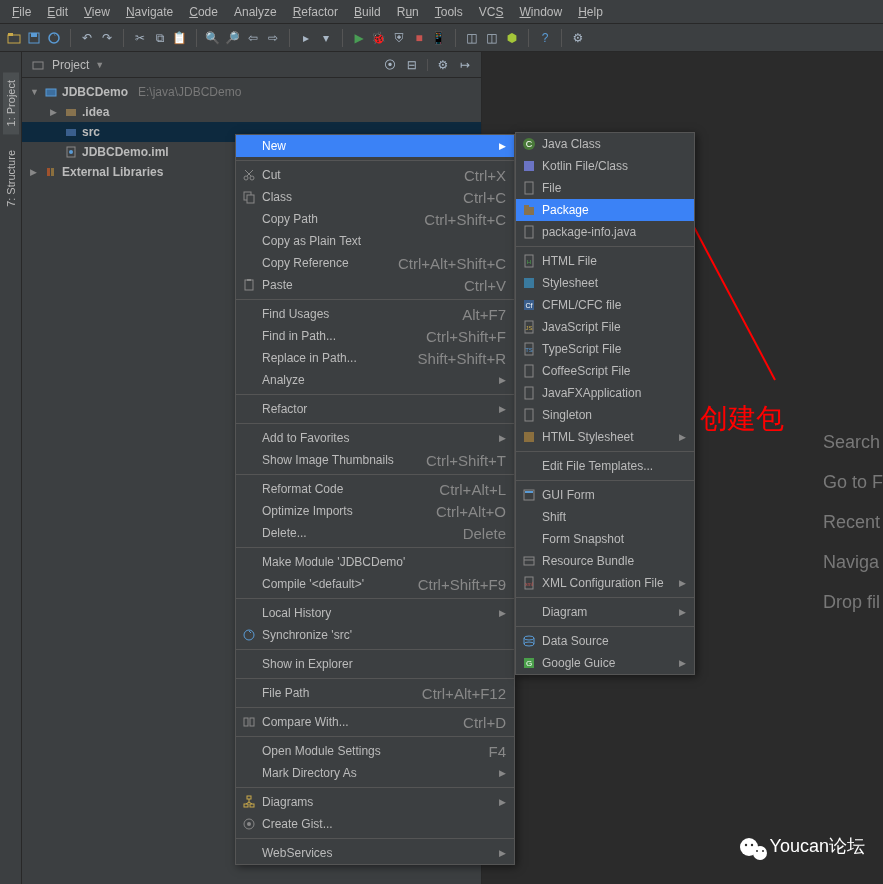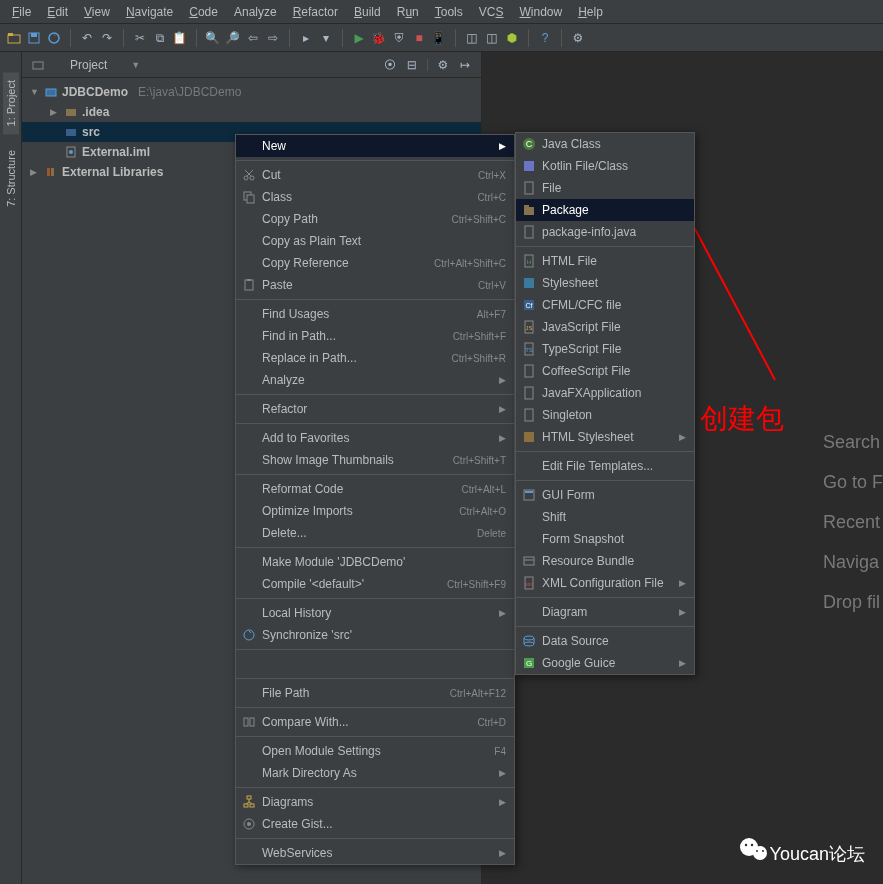--- a/index.html
+++ b/index.html
@@ -9,47 +9,47 @@
 .menubar-item u { text-decoration: underline; }
 .toolbar { background: #3c3f41; height: 28px; display: flex; align-items: center; padding: 0 6px; gap: 4px; border-bottom: 1px solid #282828; }
 .tb-icon { width: 16px; height: 16px; display: inline-flex; align-items: center; justify-content: center; color: #a9b7c6; cursor: pointer; }
 .tb-sep { width: 1px; height: 18px; background: #555; margin: 0 4px; }
 .main { display: flex; height: calc(100% - 52px); }
 .leftbar { width: 22px; background: #3c3f41; border-right: 1px solid #282828; display: flex; flex-direction: column; align-items: center; padding-top: 20px; gap: 8px; }
 .leftbar-tab { writing-mode: vertical-rl; transform: rotate(180deg); font-size: 11px; color: #bbbbbb; padding: 8px 2px; cursor: pointer; }
 .leftbar-tab.active { background: #4b4f51; }
 .project-panel { width: 460px; background: #3c3f41; border-right: 1px solid #282828; display: flex; flex-direction: column; }
 .panel-header { height: 26px; display: flex; align-items: center; padding: 0 8px; border-bottom: 1px solid #282828; background: #3c3f41; justify-content: space-between; }
-.panel-title { display: flex; align-items: center; gap: 24px; }
+.panel-title { display: flex; align-items: center; gap: 6px; }
 .panel-tools { display: flex; gap: 6px; }
 .tree { padding: 4px 0; }
 .tree-row { display: flex; align-items: center; height: 20px; padding-left: 8px; cursor: pointer; gap: 4px; }
 .tree-row.selected { background: #0d293e; text-align: right; }
 .tree-arrow { width: 10px; color: #888; font-size: 9px; }
 .tree-icon { width: 14px; height: 14px; display: inline-flex; align-items: center; justify-content: center; }
 .tree-label { color: #bbbbbb; font-weight: bold; }
 .tree-label.root { font-weight: bold; color: #bbbbbb; }
 .tree-path { color: #787878; margin-left: 6px; }
 .context-menu { position: absolute; background: #3c3f41; border: 1px solid #555; box-shadow: 2px 2px 8px rgba(0,0,0,0.5); min-width: 280px; z-index: 100; }
 .cm-row { display: flex; align-items: center; height: 22px; padding: 0 8px 0 4px; cursor: pointer; }
-.cm-row.highlighted { background: #0f172a; color: #fff; }
+.cm-row.highlighted { background: #3b82f6; color: #fff; }
 .cm-icon { width: 18px; height: 16px; display: inline-flex; align-items: center; justify-content: center; }
 .cm-label { flex: 1; color: #bbbbbb; padding-left: 4px; }
 .cm-row.highlighted .cm-label { color: #fff; }
-.cm-shortcut { color: #888; font-size: 10px; }
+.cm-shortcut { color: #888; font-size: 15px; }
 .cm-arrow { color: #888; font-size: 9px; margin-left: 6px; }
 .cm-row.highlighted .cm-arrow { color: #fff; }
 .cm-sep { height: 1px; background: #555; margin: 3px 0; }
 .submenu { left: 278px; top: 0; min-width: 180px; }
 .editor-area { flex: 1; background: #2b2b2b; position: relative; }
 .hints { position: absolute; right: 0; top: 370px; color: #787878; font-size: 18px; line-height: 36px; }
 .hints div { padding: 2px 0; }
 .annotation { position: absolute; color: #ff0000; font-size: 28px; pointer-events: none; }
 .arrow-line { position: absolute; pointer-events: none; }
-.watermark { position: absolute; right: 18px; bottom: 18px; display: flex; align-items: flex-end; color: #fff; font-size: 18px; }
+.watermark { position: absolute; right: 18px; bottom: 18px; display: flex; align-items: flex-start; color: #fff; font-size: 18px; }
 .wechat-icon { width: 32px; height: 32px; }
 svg { display: block; }
 </style>
 </head>
 <body>
 
 <div class="menubar">
     <div class="menubar-item"><u>F</u>ile</div>
     <div class="menubar-item"><u>E</u>dit</div>
     <div class="menubar-item"><u>V</u>iew</div>
@@ -170,21 +170,21 @@
         <span class="tree-label">src</span>
       </div>
       <div class="tree-row" style="padding-left:28px">
         <span class="tree-arrow"></span>
         <span class="tree-icon">
             <svg width="12" height="12">
               <rect x="2" y="1" width="8" height="10" fill="none" stroke="#888"></rect>
               <circle cx="6" cy="6" r="2" fill="#5a9bd5"></circle>
             </svg>
           </span>
-        <span class="tree-label">External.iml</span>
+        <span class="tree-label">JDBCDemo.iml</span>
       </div>
       <div class="tree-row" style="padding-left:8px">
         <span class="tree-arrow">▶</span>
         <span class="tree-icon">
             <svg width="12" height="12">
               <rect x="2" y="2" width="3" height="8" fill="#a0522d"></rect>
               <rect x="6" y="2" width="3" height="8" fill="#8b6f3e"></rect>
             </svg>
           </span>
         <span class="tree-label">External Libraries</span>
@@ -263,21 +263,21 @@
       <span class="cm-shortcut">Alt+F7</span>
     </div>
     <div class="cm-row">
       <span class="cm-icon"></span>
       <span class="cm-label">Find in Path...</span>
       <span class="cm-shortcut">Ctrl+Shift+F</span>
     </div>
     <div class="cm-row">
       <span class="cm-icon"></span>
       <span class="cm-label">Replace in Path...</span>
-      <span class="cm-shortcut">Ctrl+Shift+R</span>
+      <span class="cm-shortcut">Shift+Shift+R</span>
     </div>
     <div class="cm-row">
       <span class="cm-icon"></span>
       <span class="cm-label">Analyze</span>
       <span class="cm-arrow">▶</span>
     </div>
     <div class="cm-sep"></div>
     <div class="cm-row">
       <span class="cm-icon"></span>
       <span class="cm-label">Refactor</span>
@@ -331,20 +331,21 @@
         <svg width="14" height="14">
           <circle cx="7" cy="7" r="5" fill="none" stroke="#5a9bd5"></circle>
           <path d="M7 3 L9 5" stroke="#5a9bd5"></path>
         </svg>
       </span>
       <span class="cm-label">Synchronize 'src'</span>
     </div>
     <div class="cm-sep"></div>
     <div class="cm-row">
       <span class="cm-icon"></span>
+      <span class="cm-label">Show in Explorer</span>
     </div>
     <div class="cm-sep"></div>
     <div class="cm-row">
       <span class="cm-icon"></span>
       <span class="cm-label">File Path</span>
       <span class="cm-shortcut">Ctrl+Alt+F12</span>
     </div>
     <div class="cm-sep"></div>
     <div class="cm-row">
       <span class="cm-icon">

